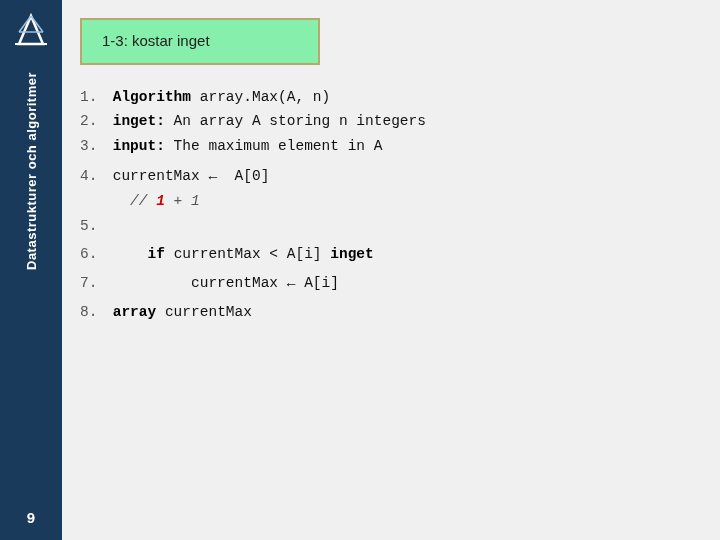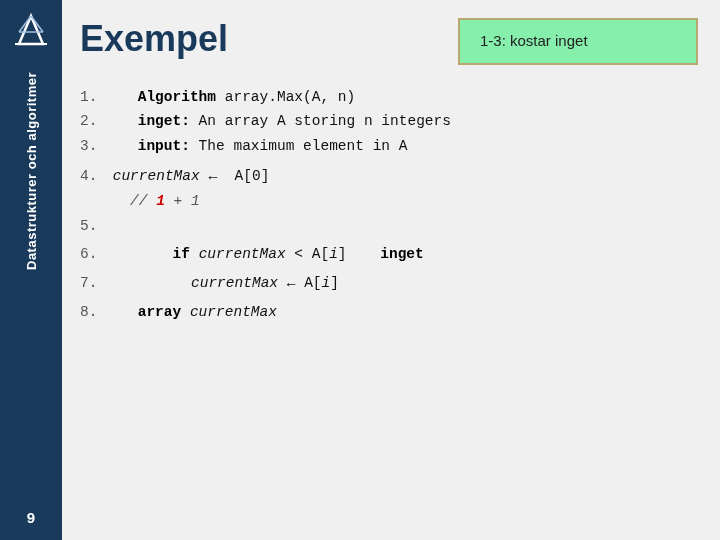--- a/index.html
+++ b/index.html
@@ -100,30 +100,28 @@
 
     .line-num {
       color: #555;
       min-width: 24px;
       display: inline-block;
     }
 
     .keyword {
       font-weight: bold;
       color: #000;
-      margin-left: 25px;
     }
 
     .comment {
       color: #555;
       font-style: italic;
     }
 
     .italic {
-      font-style: italic;
     }
 
     .highlight {
       color: #cc0000;
       font-weight: bold;
     }
 
     .section-gap {
       height: 6px;
     }
@@ -145,21 +143,20 @@
     <line x1="22" y1="8" x2="34" y2="24" stroke="#a0c0e0" stroke-width="1.5"></line>
     <line x1="10" y1="24" x2="34" y2="24" stroke="#a0c0e0" stroke-width="1.5"></line>
   </svg>
   <div class="sidebar-text">Datastrukturer och algoritmer</div>
   <div class="sidebar-bottom">9</div>
 </div>
 
 <div class="main">
 
   <div class="header-row">
-    <div class="title">Exempel</div>
     <div class="info-box">
       <div>1-3: kostar inget</div>
     </div>
   </div>
 
   <div class="code-area">
 
     <div class="code-line">
       <span class="line-num">1.</span>
       <span>

